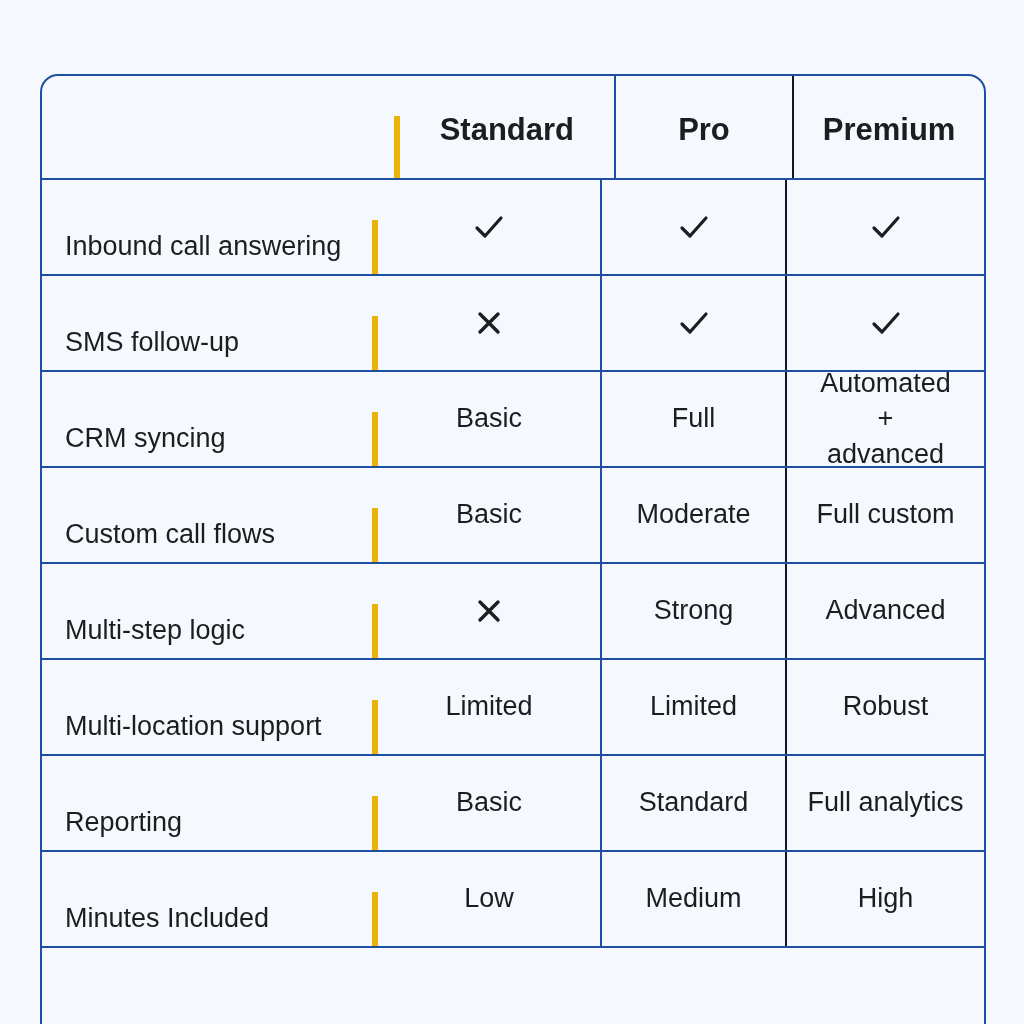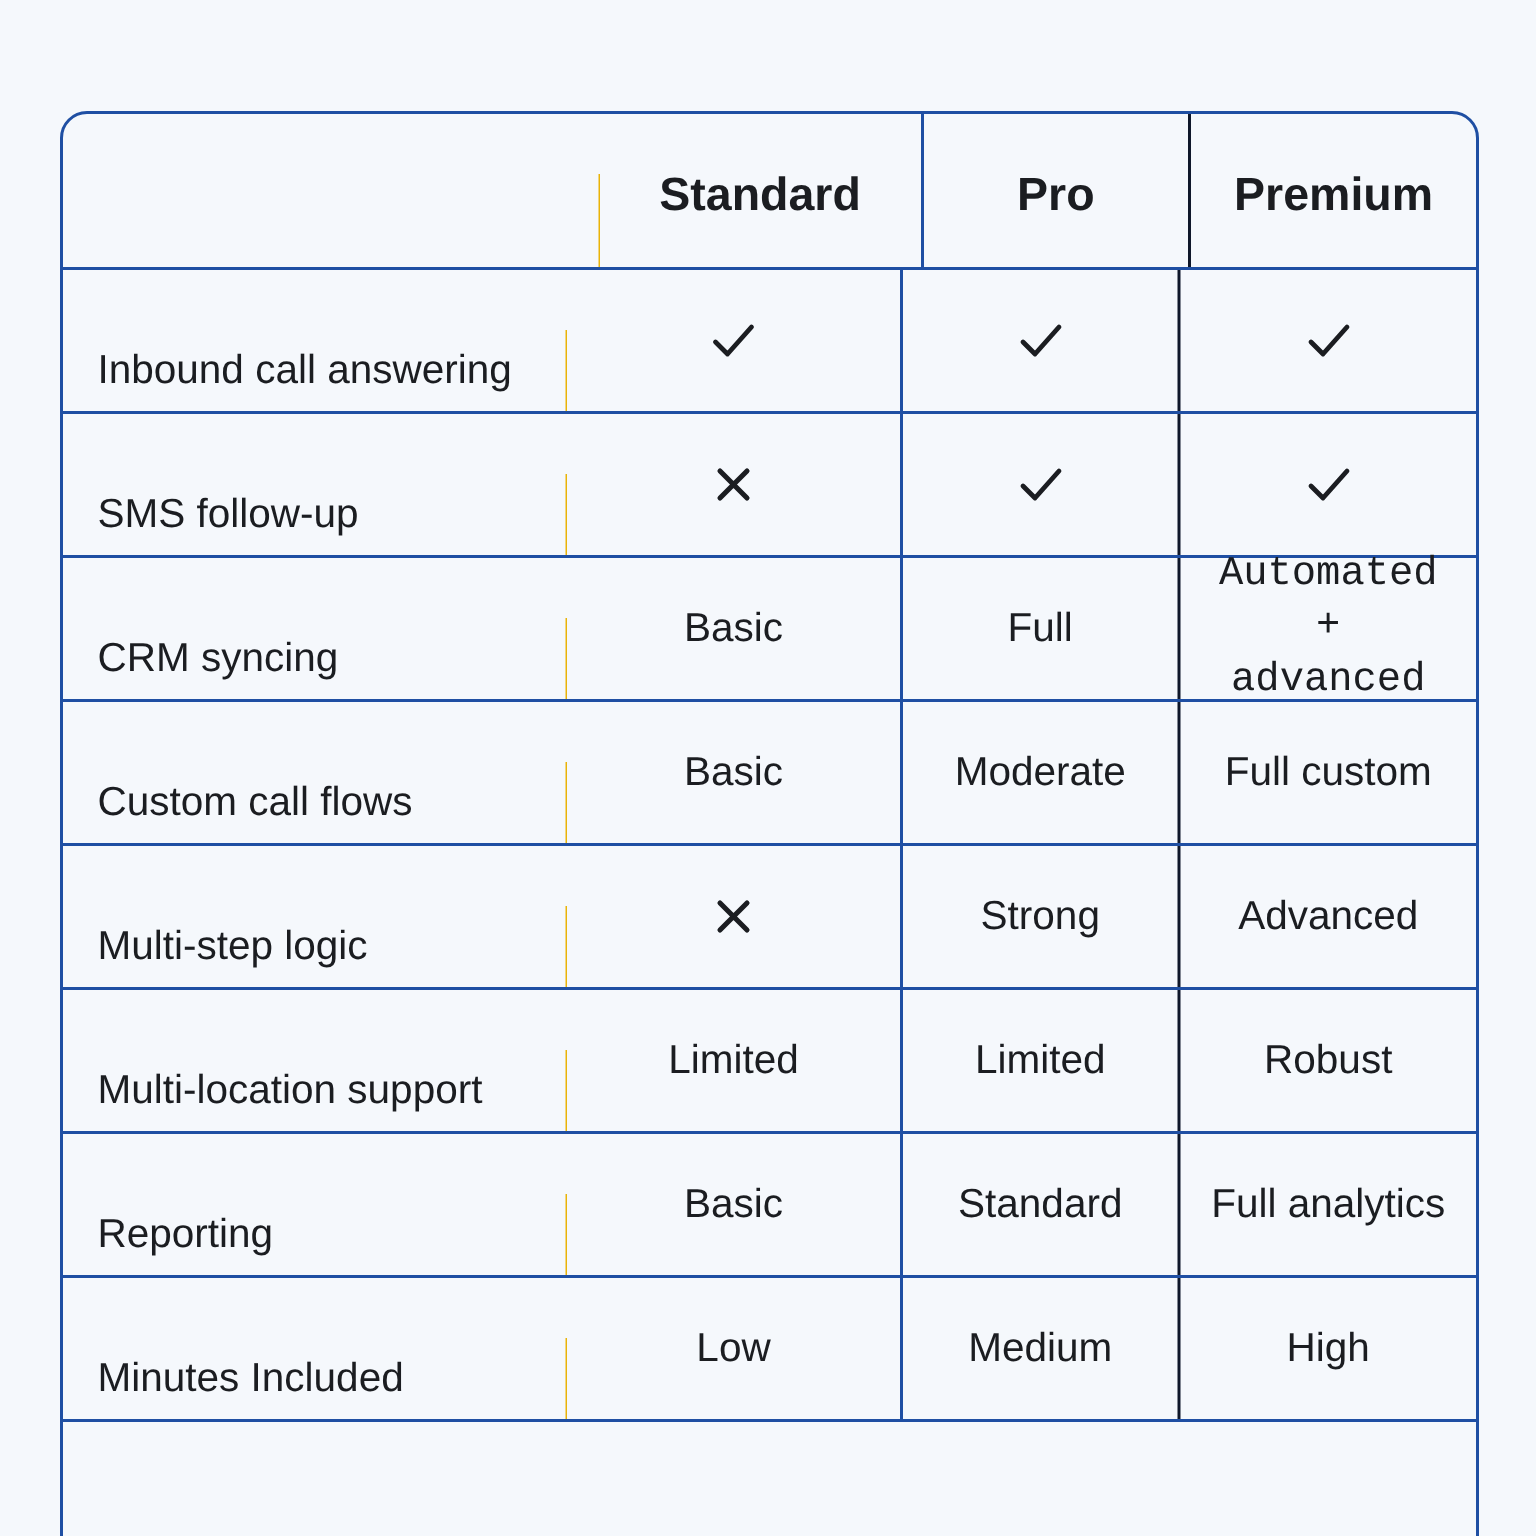--- a/index.html
+++ b/index.html
@@ -5,21 +5,21 @@
   html, body { margin:0; padding:0; }
   body { width:1024px; height:1024px; background:#f5f8fc; overflow:hidden; position:relative;
          font-family:"Liberation Sans", "DejaVu Sans", sans-serif; color:#1b1d21; }
   .table { position:absolute; left:40px; top:74px; width:946px; height:1000px;
            border:2px solid #1f4fa3; border-radius:18px 18px 0 0; box-sizing:border-box; overflow:hidden; }
   .row { display:flex; border-bottom:2px solid #1f4fa3; box-sizing:border-box; }
   .row.header { height:104px;padding-left:33px; }
   .row.body { height:96px; }
   .cell { box-sizing:border-box; display:flex; align-items:center; justify-content:center; text-align:center;
           font-size:27px; line-height:1.3; }
-  .c0 { width:336px; justify-content:flex-start; padding-left:23px; border-right:1px solid #eab308;margin-top:40px; }
+  .c0 { width:336px; justify-content:flex-start; padding-left:23px; border-right:6px solid #eab308;margin-top:40px; }
   .c1 { width:224px; border-right:2px solid #1f4fa3; }
   .c2 { width:185px; border-right:2px solid #0f172a; }
   .c3 { width:197px; }
   .header .cell { font-weight:bold; font-size:31px; padding-top:6px; }
   .icon svg { width:34px; height:34px; }
 </style>
 </head>
 <body>
 
 <div class="table">
@@ -63,21 +63,21 @@
         <div class="cell c3 icon">
           <svg viewBox="0 0 34 34">
             <path d="M5 18 L13 26 L29 8" fill="none" stroke="#1b1d21" stroke-width="3.2" stroke-linecap="round" stroke-linejoin="round"></path>
           </svg>
         </div>
       </div>
       <div class="row body">
         <div class="cell c0">CRM syncing</div>
         <div class="cell c1">Basic</div>
         <div class="cell c2">Full</div>
-        <div class="cell c3" style="padding: 0px 30px; font-family: Liberation Mono, monospace;">Automated + advanced</div>
+        <div class="cell c3" style="padding: 0px 30px;">Automated + advanced</div>
       </div>
       <div class="row body">
         <div class="cell c0">Custom call flows</div>
         <div class="cell c1">Basic</div>
         <div class="cell c2">Moderate</div>
         <div class="cell c3">Full custom</div>
       </div>
       <div class="row body">
         <div class="cell c0">Multi-step logic</div>
         <div class="cell c1 icon">

